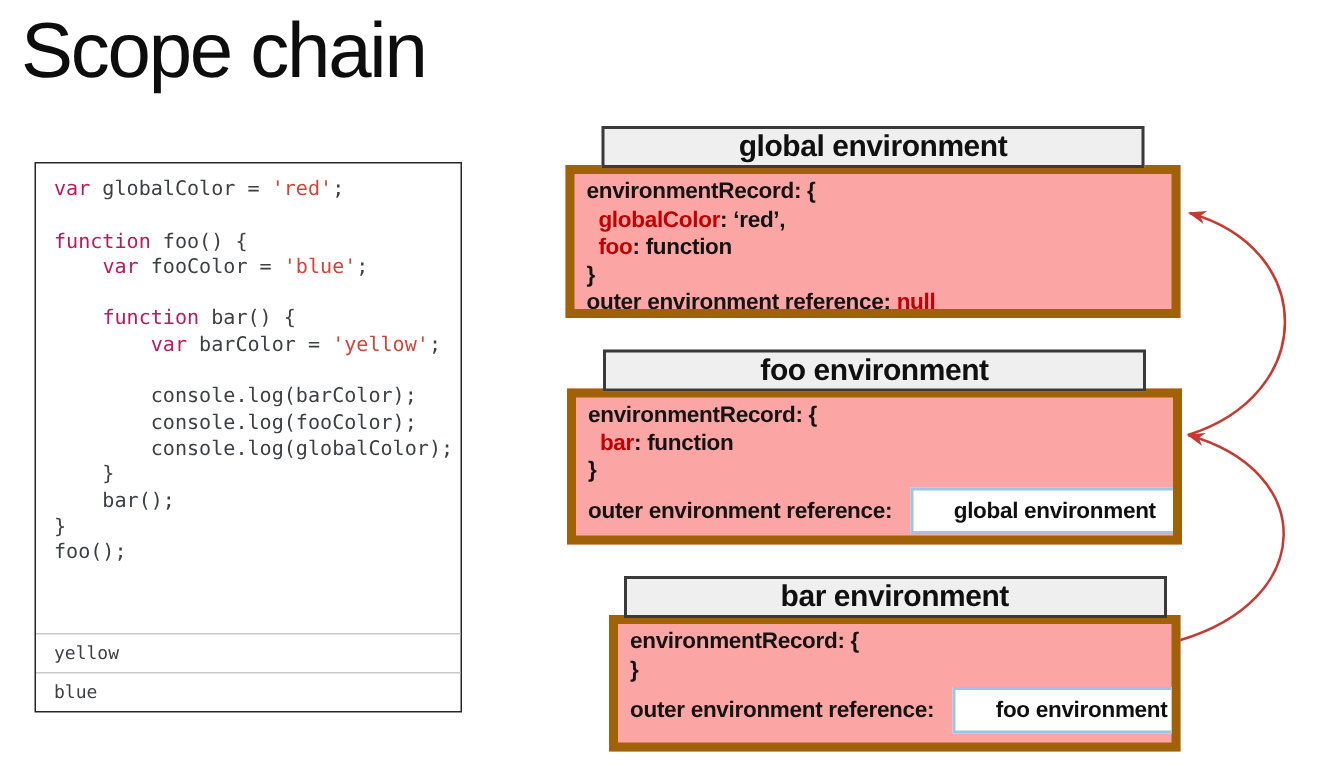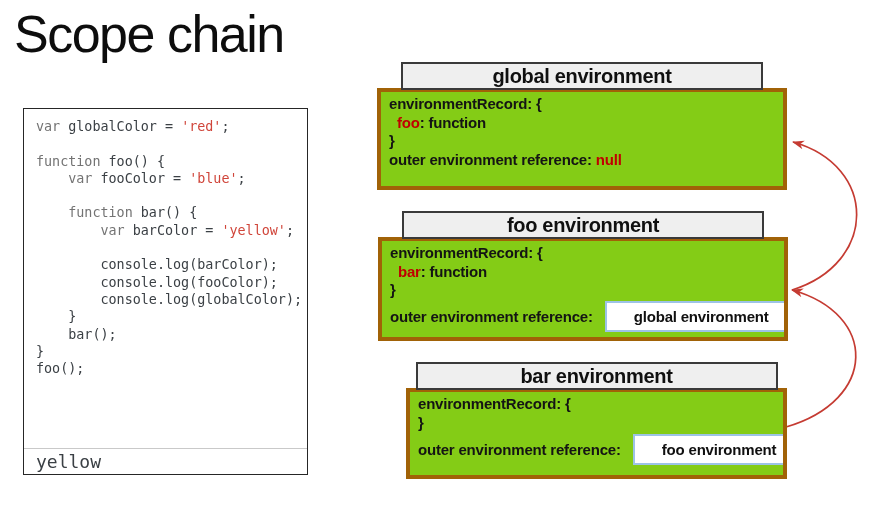--- a/index.html
+++ b/index.html
@@ -19,38 +19,38 @@
     position:absolute; left:23px; top:108px; width:285px; height:367px;
     border:1.5px solid #262626; background:#ffffff;
     font-family:"DejaVu Sans Mono", monospace;
     display:flex; flex-direction:column;
   }
   .code-area {
     flex:1; padding:9px 0 0 12px; white-space:pre;
     font-size:13.4px; line-height:17.3px;
   }
   .code-line { min-height:17.3px; }
-  .console-output { font-size:18px; }
+  .console-output { font-size:12px; }
   .out-row {
     border-top:1px solid #c9c9c9; height:26px; line-height:25px;
     padding-left:12px;
   }
 
   
-  .env { position:absolute; }
+  .env { position:absolute;margin-top:22px; }
   .env-header {
     position:relative; z-index:2; margin:0 auto;
     width:362px; height:28px;
     background:#efefef; border:2px solid #3a3a3a;
     text-align:center; font-size:20px; font-weight:600;
     line-height:24px; color:#101010; letter-spacing:-0.3px;
   }
   .env-body {
     position:relative; z-index:1; margin-top:-2px;
-    background:#84cc16; border:4px solid #a16207;
+    background:#fca5a5; border:6px solid #a16207;
     padding:3px 8px 2px 8px;
     font-size:15px; font-weight:700; color:#141414;
     letter-spacing:-0.2px; overflow:hidden;
   }
   #env-global { left:377px; top:62px;  width:410px; }
   #env-foo    { left:378px; top:211px; width:410px; }
   #env-bar    { left:378px; top:362px; width:409px;padding-left:28px; }
   #env-global .env-body { height:102px; }
   #env-foo    .env-body { height:104px; }
   #env-bar    .env-body { height:91px;  }
@@ -59,38 +59,40 @@
   .outer-label { white-space:nowrap; }
   .ref-box {
     margin-left:12px; background:#ffffff;
     padding:5px 27px; text-align:center; white-space:nowrap;
     font-size:15px; font-weight:700; color:#101010;
   }
 
   
   .arrows { position:absolute; left:770px; top:100px; }
 </style>
-<style>.kw{color:#737373} .str{color:#d0453a} .pl{color:#3b4045}.code-area,.console-output{color:#3b4045}.red{color:#c00000} .out-row{border-top-color:#c9c9c9}.ref-box{border:2px solid #9dc3e6}.arrow-path{stroke:#c53b32} .arrow-fill{fill:#c53b32}</style></head>
+<style>.kw{color:#be185d} .str{color:#d0453a} .pl{color:#3b4045}.code-area,.console-output{color:#3b4045}.red{color:#c00000} .out-row{border-top-color:#c9c9c9}.ref-box{border:2px solid #9dc3e6}.arrow-path{stroke:#c53b32} .arrow-fill{fill:#c53b32}</style></head>
 <body>
 
 <div>
 
   <h1 class="title">Scope chain</h1>
 
   <div class="code-panel">
     <div class="code-area"><div class="code-line"><span class="kw">var</span><span class="pl"> globalColor = </span><span class="str">'red'</span><span class="pl">;</span></div><div class="code-line">&nbsp;</div><div class="code-line"><span class="kw">function</span><span class="pl"> foo() {</span></div><div class="code-line"><span class="pl">    </span><span class="kw">var</span><span class="pl"> fooColor = </span><span class="str">'blue'</span><span class="pl">;</span></div><div class="code-line">&nbsp;</div><div class="code-line"><span class="pl">    </span><span class="kw">function</span><span class="pl"> bar() {</span></div><div class="code-line"><span class="pl">        </span><span class="kw">var</span><span class="pl"> barColor = </span><span class="str">'yellow'</span><span class="pl">;</span></div><div class="code-line">&nbsp;</div><div class="code-line"><span class="pl">        console.log(barColor);</span></div><div class="code-line"><span class="pl">        console.log(fooColor);</span></div><div class="code-line"><span class="pl">        console.log(globalColor);</span></div><div class="code-line"><span class="pl">    }</span></div><div class="code-line"><span class="pl">    bar();</span></div><div class="code-line"><span class="pl">}</span></div><div class="code-line"><span class="pl">foo();</span></div></div>
     <div class="console-output">
         <div class="out-row">yellow</div>
+        <div class="out-row">blue</div>
       </div>
   </div>
 
   <div class="env" id="env-global">
     <div class="env-header">global environment</div>
     <div class="env-body">
         <div class="rec-line"><span class="b">environmentRecord: {</span></div>
+        <div class="rec-line"><span class="b">  </span><span class="red">globalColor</span><span class="b">: ‘red’,</span></div>
         <div class="rec-line"><span class="b">  </span><span class="red">foo</span><span class="b">: function</span></div>
         <div class="rec-line"><span class="b">}</span></div>
         <div class="rec-line"><span class="b">outer environment reference: </span><span class="red">null</span></div>
       </div>
   </div>
 
   <div class="env" id="env-foo">
     <div class="env-header">foo environment</div>
     <div class="env-body">
       <div class="rec-line"><span class="b">environmentRecord: {</span></div>

